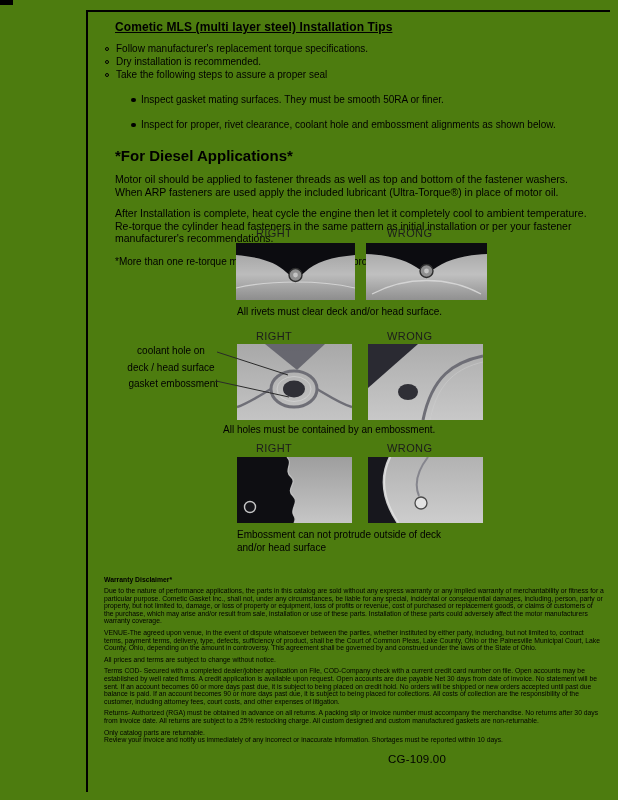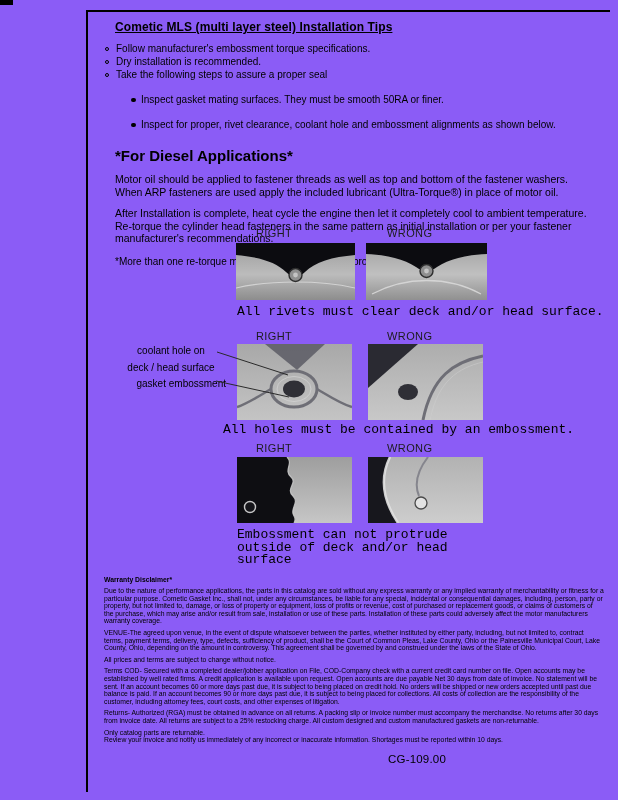--- a/index.html
+++ b/index.html
@@ -1,19 +1,19 @@
 <!DOCTYPE html>
 <html><head>
 <meta charset="utf-8">
 <title>Cometic MLS Installation Tips</title>
 <style>
   * { margin:0; padding:0; box-sizing:border-box; }
   html,body { width:618px; height:800px; }
   body { background:#fff; color:#000; font-family:"Liberation Sans", sans-serif; position:relative; overflow:hidden; }
-  .page { position:absolute; inset:0; background:#8b5cf6; }
+  .page { position:absolute; inset:0; background:#4d7c0f; }
 
   .corner-mark { position:absolute; left:0; top:0; width:13px; height:5px; background:#000; }
   .rule-top { position:absolute; left:86px; top:10px; width:524px; height:2px; background:#000; }
   .rule-left { position:absolute; left:86px; top:10px; width:2px; height:782px; background:#000; }
 
   
   .sec-tips { position:absolute; left:104px; top:20px; width:502px; }
   .title { font-size:12px; font-weight:bold; text-decoration:underline; margin-left:11px; letter-spacing:0.1px; }
   .bullets { list-style:none; margin-top:9px; font-size:10px; line-height:12px; }
   .bullets > li { padding-left:12px; position:relative; margin-top:1px; }
@@ -32,27 +32,27 @@
   .lab-r2l { left:256px; top:106px; } .lab-r2r { left:387px; top:106px; }
   .lab-r3l { left:256px; top:218px; } .lab-r3r { left:387px; top:218px; }
   .dimg { position:absolute; overflow:hidden; }
   .dimg svg { display:block; width:100%; height:100%; }
   .img-r1l { left:236px; top:19px;  width:119px; height:57px; }
   .img-r1r { left:366px; top:19px;  width:121px; height:57px; }
   .img-r2l { left:237px; top:120px; width:115px; height:76px; }
   .img-r2r { left:368px; top:120px; width:115px; height:76px; }
   .img-r3l { left:237px; top:233px; width:115px; height:66px; }
   .img-r3r { left:368px; top:233px; width:115px; height:66px; }
-  .dcap { position:absolute; font-size:13px; line-height:12.5px; color:#000;font-family:Liberation Mono, monospace; }
+  .dcap { position:absolute; font-size:10px; line-height:12.5px; color:#000; }
   .cap-1 { left:237px; top:82px; }
   .cap-2 { left:223px; top:200px; }
   .cap-3 { left:237px; top:305px; width:216px; }
   .callout { position:absolute; font-size:10px; line-height:17px; }
   .co-hole { left:126px; top:118px; width:90px; text-align:center; }
-  .co-emb  { left:124px; top:151px; width:102px; text-align:right; }
+  .co-emb  { left:116px; top:151px; width:102px; text-align:right; }
   .leader { position:absolute; left:0; top:0; width:618px; height:352px; pointer-events:none; }
 
   
   .sec-warranty { position:absolute; left:104px; top:576px; width:500px; }
   .wh { font-size:6.8px; font-weight:bold; }
   .sec-warranty p { font-size:6.8px; line-height:7.6px; margin-top:4px; }
   .sec-warranty p.tight { margin-top:0; }
 
   .footer { position:absolute; left:388px; top:753px; font-size:11.5px; letter-spacing:0.2px; }
 </style>
@@ -62,21 +62,21 @@
 <div class="page">
   <div class="corner-mark"></div>
   <div class="rule-top"></div>
   <div class="rule-left"></div>
 
   <section class="sec-tips">
     <h1 class="title">Cometic MLS (multi layer steel) Installation Tips</h1>
     <ul class="bullets">
       <li>
         <span class="mk-o"></span>
-        <span>Follow manufacturer's embossment torque specifications.</span>
+        <span>Follow manufacturer's replacement torque specifications.</span>
       </li>
       <li>
         <span class="mk-o"></span>
         <span>Dry installation is recommended.</span>
       </li>
       <li>
         <span class="mk-o"></span>
         <span>Take the following steps to assure a proper seal</span>
         <ul class="subs">
           <li>

